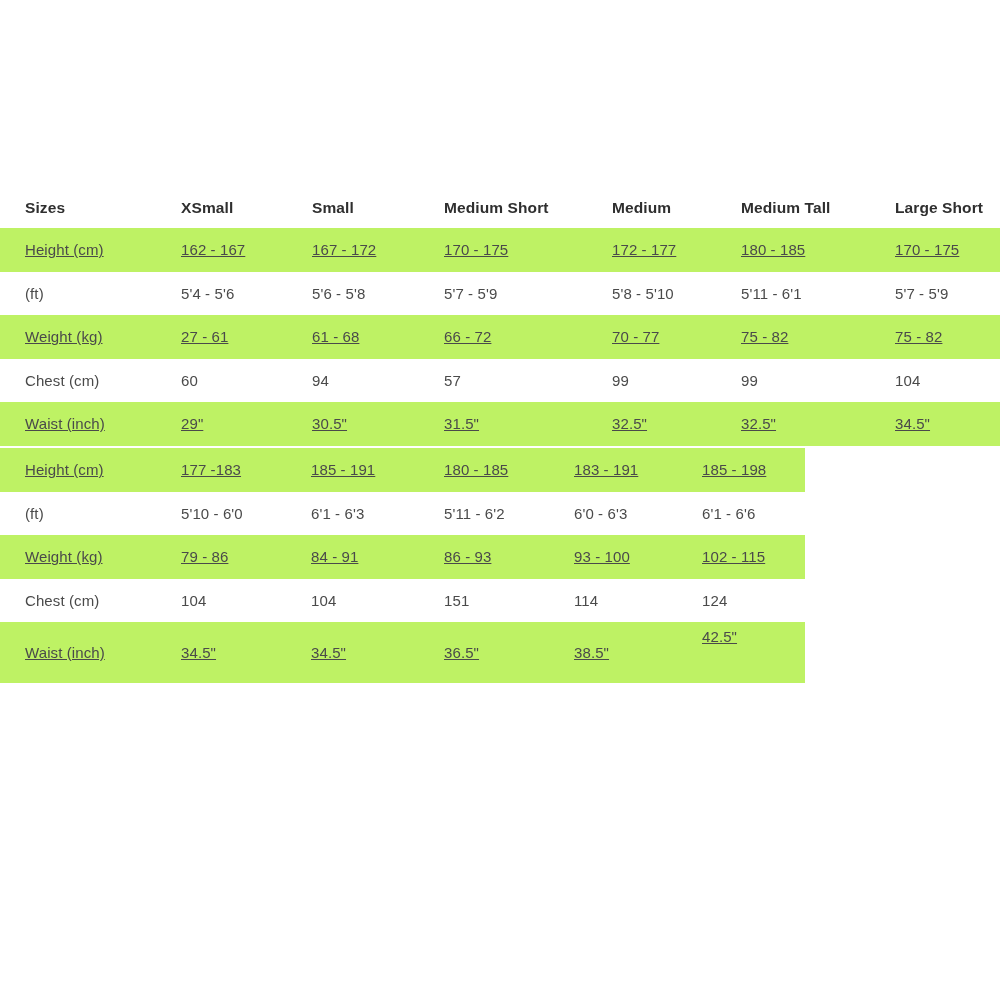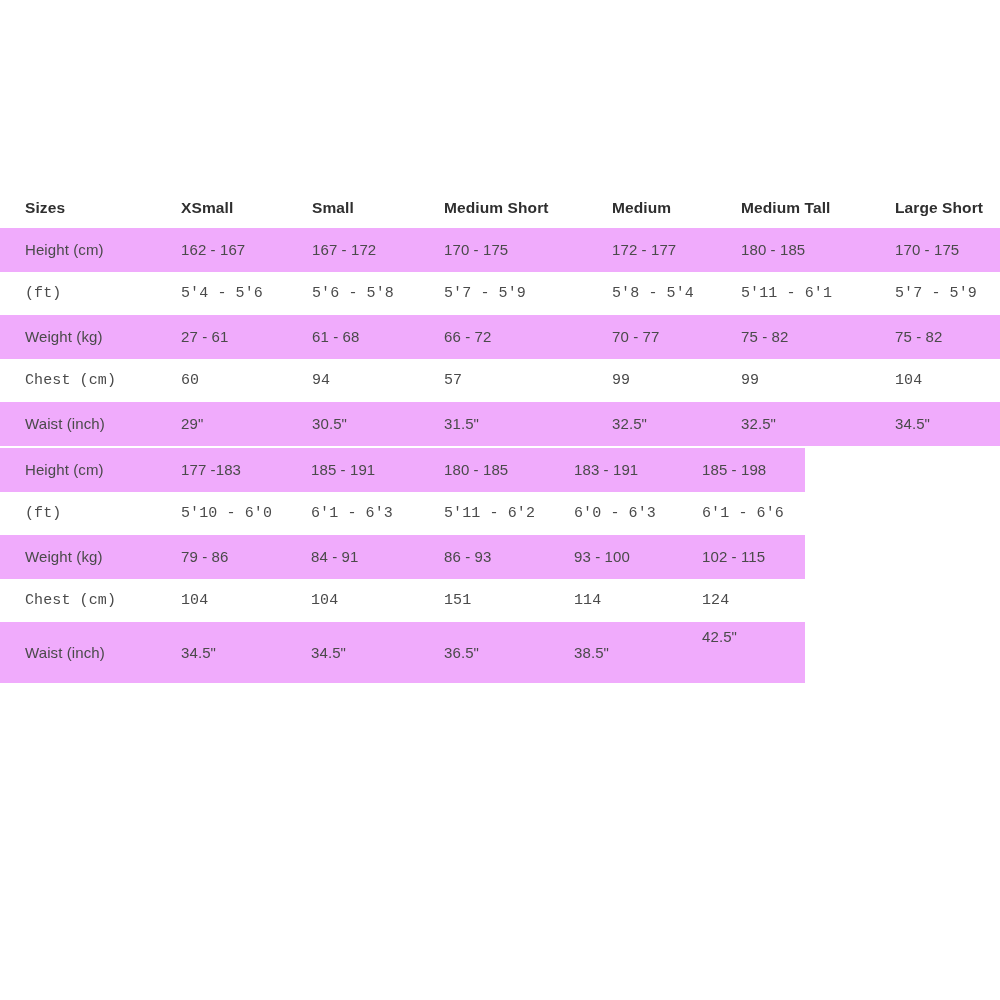--- a/index.html
+++ b/index.html
@@ -51,25 +51,25 @@
     color: #2f2f2f;
     font-size: 15.5px;
   }
 
   
   .size-table .data-row td {
     height: 43.5px;
     color: #4a4a4a;
   }
   .size-table .data-row.shaded td {
-    background: #f0abfc;
+    background: #bef264;
+    text-decoration: underline;
   }
   .size-table .data-row.plain td {
     background: #ffffff;
-    font-family: Liberation Mono, monospace;
   }
 
   
   .size-table .row-label {
     color: #4a4a4a;
   }
 
   
   .size-table .data-row.tall td {
     height: 55px;
@@ -142,21 +142,21 @@
         <td>172 - 177</td>
         <td>180 - 185</td>
         <td>170 - 175</td>
       </tr>
 
       <tr class="data-row plain">
         <td class="row-label">(ft)</td>
         <td>5'4 - 5'6</td>
         <td>5'6 - 5'8</td>
         <td>5'7 - 5'9</td>
-        <td>5'8 - 5'4</td>
+        <td>5'8 - 5'10</td>
         <td>5'11 - 6'1</td>
         <td>5'7 - 5'9</td>
       </tr>
 
       <tr class="data-row shaded">
         <td class="row-label">Weight (kg)</td>
         <td>27 - 61</td>
         <td>61 - 68</td>
         <td>66 - 72</td>
         <td>70 - 77</td>

